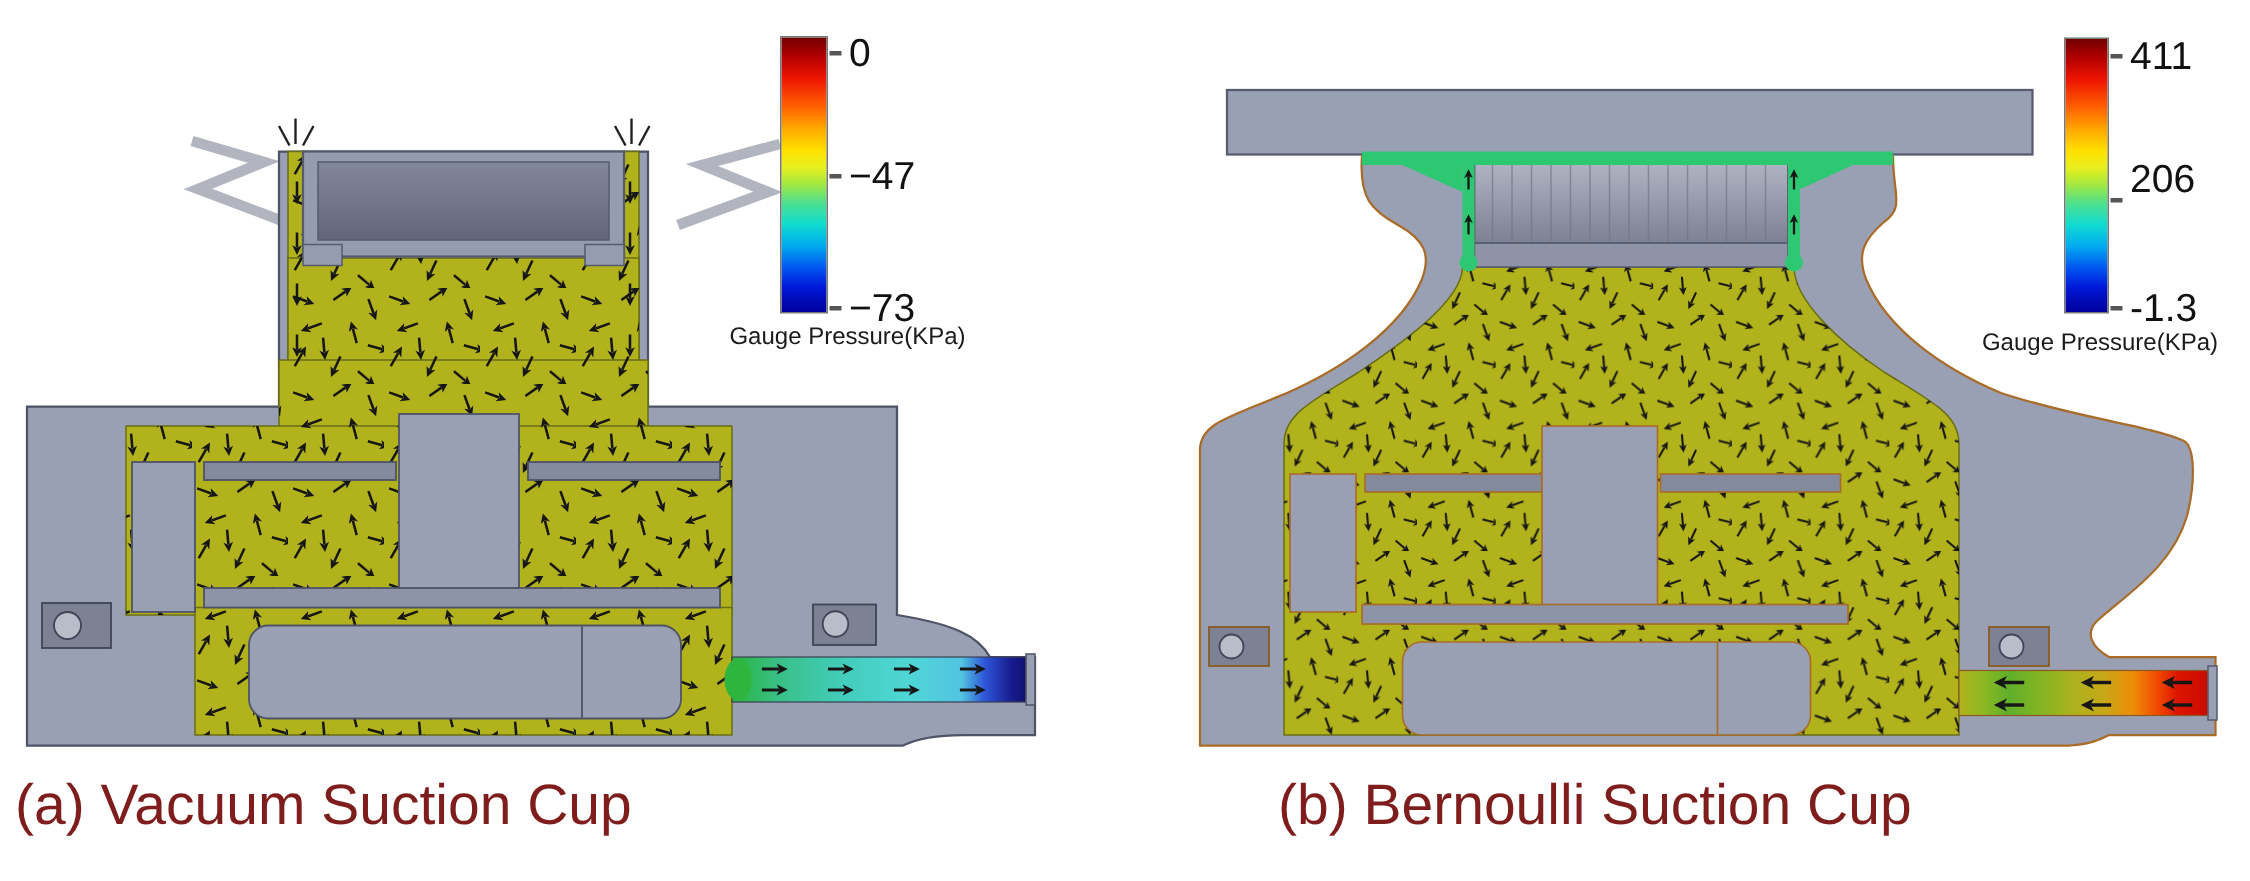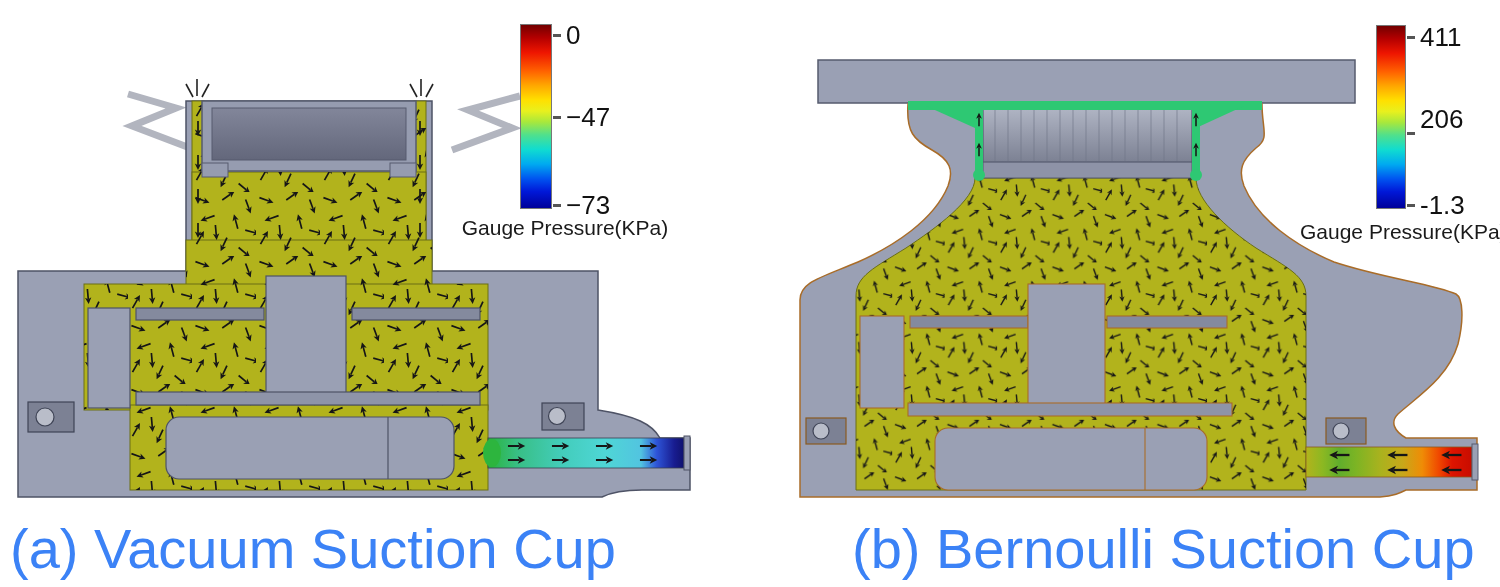--- a/index.html
+++ b/index.html
@@ -1,27 +1,27 @@
 <!DOCTYPE html>
 <html><head>
 <meta charset="utf-8">
 <style>
   html,body{margin:0;padding:0;background:#ffffff;}
   #stage{position:relative;width:1500px;height:587px;background:#ffffff;overflow:hidden;
          font-family:"Liberation Sans", sans-serif;}
-  .caption{position:absolute;top:516px;font-size:56px;color:#3b82f6;letter-spacing:0px;white-space:nowrap;}
+  .caption{position:absolute;top:516px;font-size:38px;color:#7f1d1d;letter-spacing:0px;white-space:nowrap;}
   .cbar{position:absolute;width:30px;height:183px;border:1px solid #777;
         background:linear-gradient(to bottom,
           #730000 0%, #b40000 7%, #ee1500 15%, #ff6000 25%, #ffa700 33%,
           #ffe000 41%, #e8f01e 47%, #a8e83c 53%, #50e08c 60%, #10dcd0 68%,
           #00aaf0 76%, #0054f0 84%, #0018d8 91%, #00009a 100%);}
   .cbar-tick{position:absolute;display:flex;align-items:center;gap:5px;}
   .cbar-dash{width:8px;height:3px;background:#555;}
   .cbar-lab{font-size:26px;color:#111;white-space:nowrap;}
-  .cbar-title{position:absolute;font-size:21px;color:#1a1a1a;text-align:center;white-space:nowrap;}
+  .cbar-title{position:absolute;font-size:16px;color:#1a1a1a;text-align:center;white-space:nowrap;}
 </style>
 </head>
 <body>
 
 <div id="stage">
 
   <svg width="1500" height="525" viewBox="0 0 1500 525" style="position:absolute;left:0;top:0;">
     <defs>
       <g id="ar">
         <line x1="-7" y1="0" x2="3" y2="0" stroke="#161616" stroke-width="1.7"></line>

